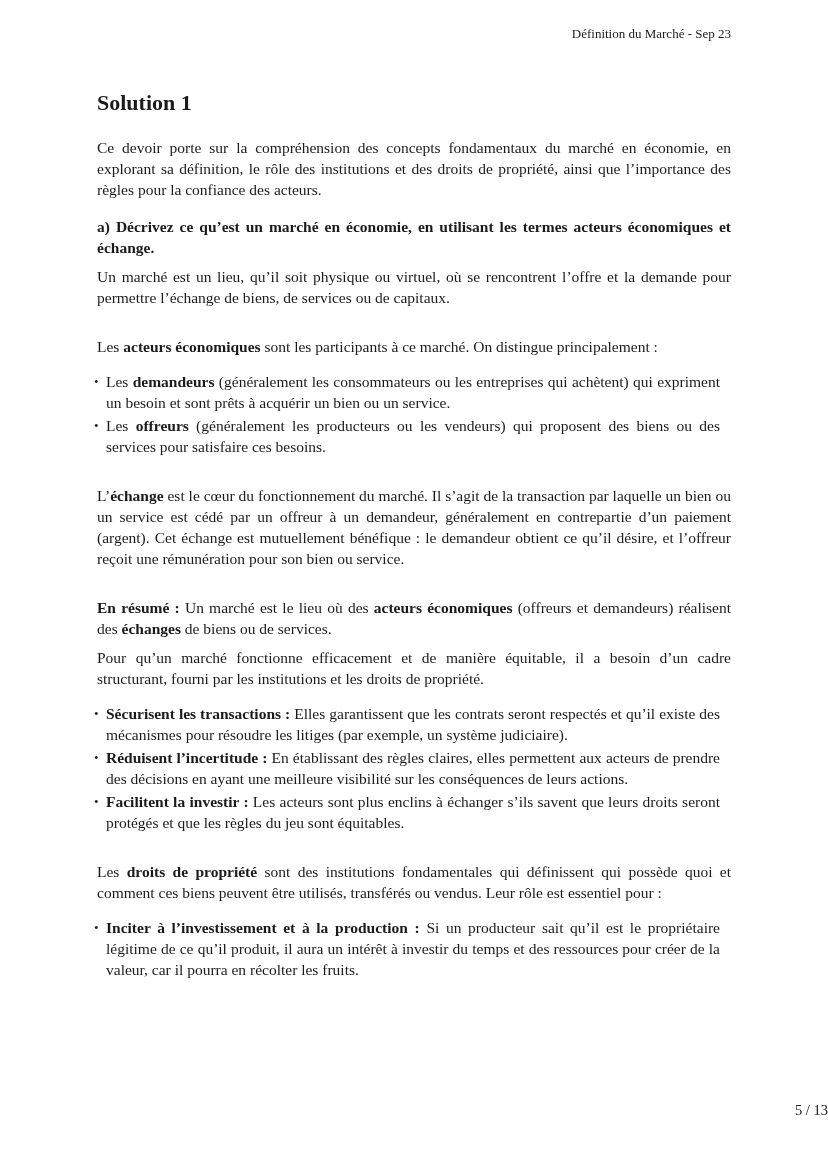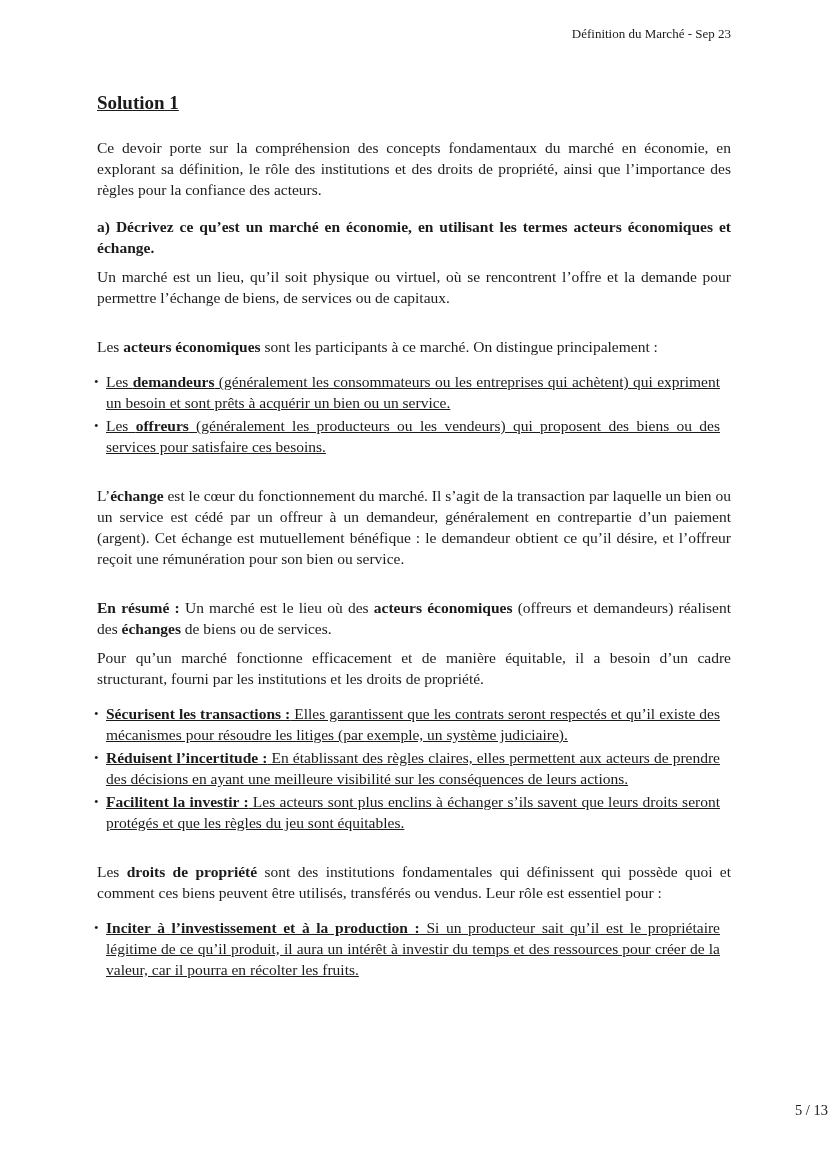--- a/index.html
+++ b/index.html
@@ -20,25 +20,24 @@
     box-sizing: border-box;
     padding: 26px 97px 0 97px;
     overflow: hidden;
   }
   .header {
     text-align: right;
     font-size: 13px;
     line-height: 16px;
   }
   h1.doc-title {
-    font-size: 19px;
+    font-size: 22px;
     line-height: 24px;
     font-weight: bold;
     margin: 49px 0 0 0;
-    text-decoration: underline;
   }
   p.para {
     margin: 14px 0 0 0;
     text-align: justify;
     hyphens: auto;
   }
   p.para.flush {
     margin-top: 8px;
   }
   p.para.gap {
@@ -48,21 +47,20 @@
     font-size: 15.5px;
     line-height: 21px;
     font-weight: bold;
     margin: 16px 0 0 0;
     text-align: justify;
   }
   ul.bullets {
     list-style: none;
     margin: 14px 11px 0 0;
     padding: 0;
-    text-decoration: underline;
   }
   ul.bullets li {
     position: relative;
     padding-left: 9px;
     margin-top: 2px;
     text-align: justify;
     hyphens: auto;
   }
   ul.bullets li::before {
     content: "\2022";

